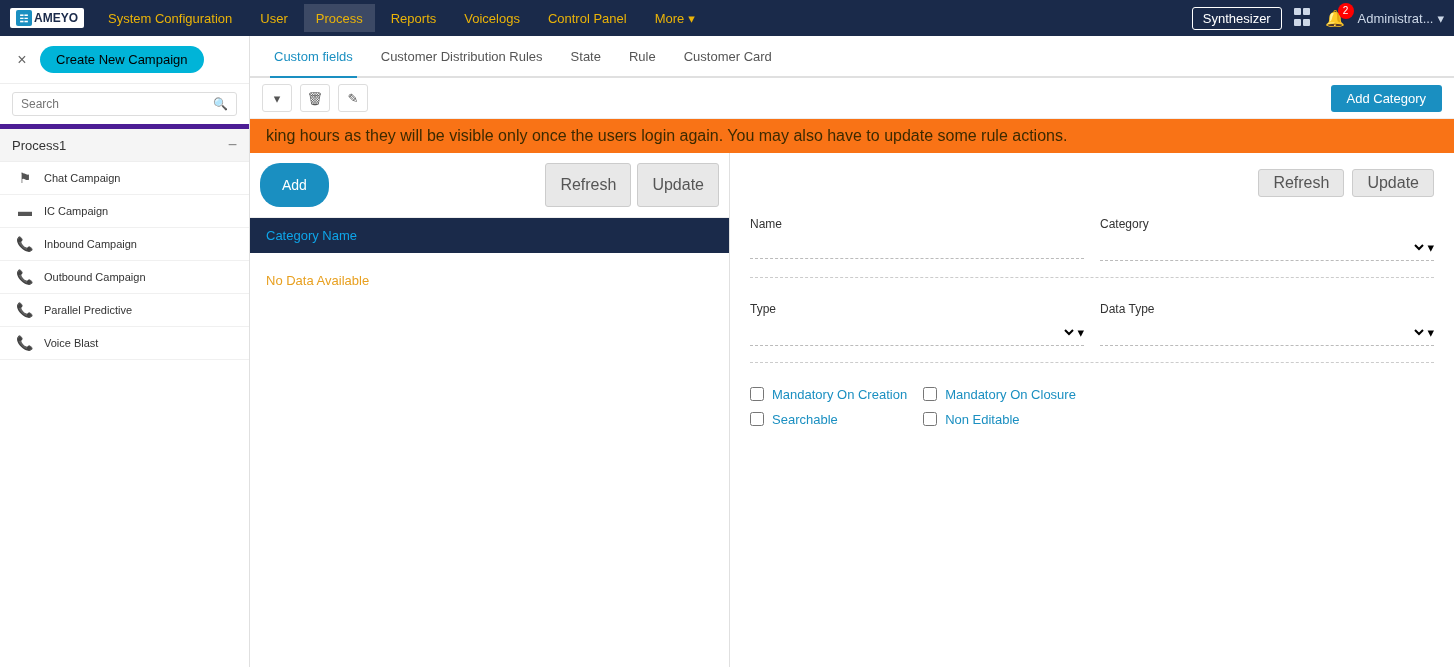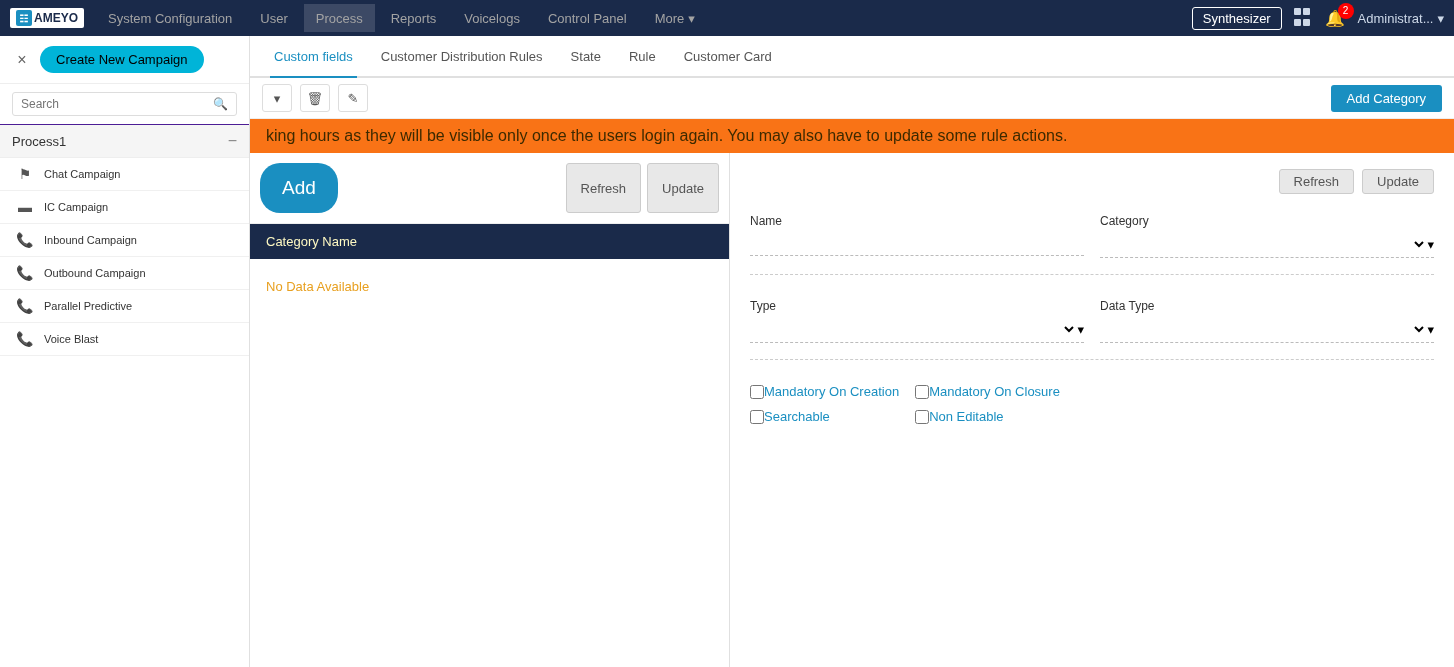--- a/index.html
+++ b/index.html
@@ -28,21 +28,21 @@
       gap: 2px;
     }
     .nav-logo-icon {
       width: 16px; height: 16px;
       background: #1a8fc1;
       border-radius: 2px;
       display: inline-flex; align-items: center; justify-content: center;
       color: #fff; font-size: 10px;
     }
     .nav-item {
-      color: #a3a3a3;
+      color: #eab308;
       padding: 0 12px;
       height: 28px;
       display: flex;
       align-items: center;
       cursor: pointer;
       font-size: 13px;
       white-space: nowrap;
     }
     .nav-item.active { background: rgba(255,255,255,0.15); }
     .nav-synthesizer {
@@ -114,21 +114,21 @@
       color: #000000;
       border: none;
       border-radius: 20px;
       padding: 6px 16px;
       font-size: 13px;
       cursor: pointer;
       white-space: nowrap;
     }
     .search-container {
       padding: 8px 12px;
-      border-bottom: 1px solid #4c1d95;
+      border-bottom: 5px solid #4c1d95;
     }
     .search-input-wrap {
       display: flex;
       align-items: center;
       border: 1px solid #ddd;
       border-radius: 3px;
       padding: 4px 8px;
     }
     .search-input-wrap input {
       border: none; outline: none; font-size: 12px; flex: 1; background: transparent;
@@ -246,26 +246,26 @@
       justify-content: center;
       padding: 10px;
       border-bottom: 1px solid #eee;
     }
     .add-btn {
       background: #1a8fc1;
       color: #fff;
       border: none;
       border-radius: 20px;
       padding: 14px 22px;
-      font-size: 19px;
+      font-size: 14px;
       cursor: pointer;
     }
     .category-table-header {
       background: #1a2a4a;
-      color: #fef9c3;
+      color: #0ea5e9;
       padding: 10px 16px;
       font-size: 13px;
       font-weight: 500;
     }
     .category-empty {
       padding: 20px 16px;
       color: #e8a020;
       font-size: 13px;
     }
 
@@ -282,21 +282,21 @@
     .field-actions {
       display: flex;
       justify-content: flex-end;
       gap: 8px;
     }
     .field-action-btn {
       background: #e8e8e8;
       border: 1px solid #ccc;
       border-radius: 3px;
       padding: 4px 14px;
-      font-size: 13px;
+      font-size: 16px;
       cursor: pointer;
       color: #555;
     }
     .field-row {
       display: flex;
       gap: 16px;
       margin-top: 8px;
     }
     .field-group {
       flex: 1;
@@ -335,22 +335,21 @@
       border-top: 1px dashed #ccc;
       margin: 4px 0;
     }
     .checkbox-group {
       display: flex;
       flex-direction: column;
       gap: 10px;
     }
     .checkbox-row {
       display: flex;
-      align-items: center;
-      gap: 0;
+      gap: 8px;
     }
     .checkbox-row input[type="checkbox"] {
       width: 14px; height: 14px; cursor: pointer;
     }
     .checkbox-label {
       font-size: 13px;
       color: #1a8fc1;
       cursor: pointer;
     }
   </style>

